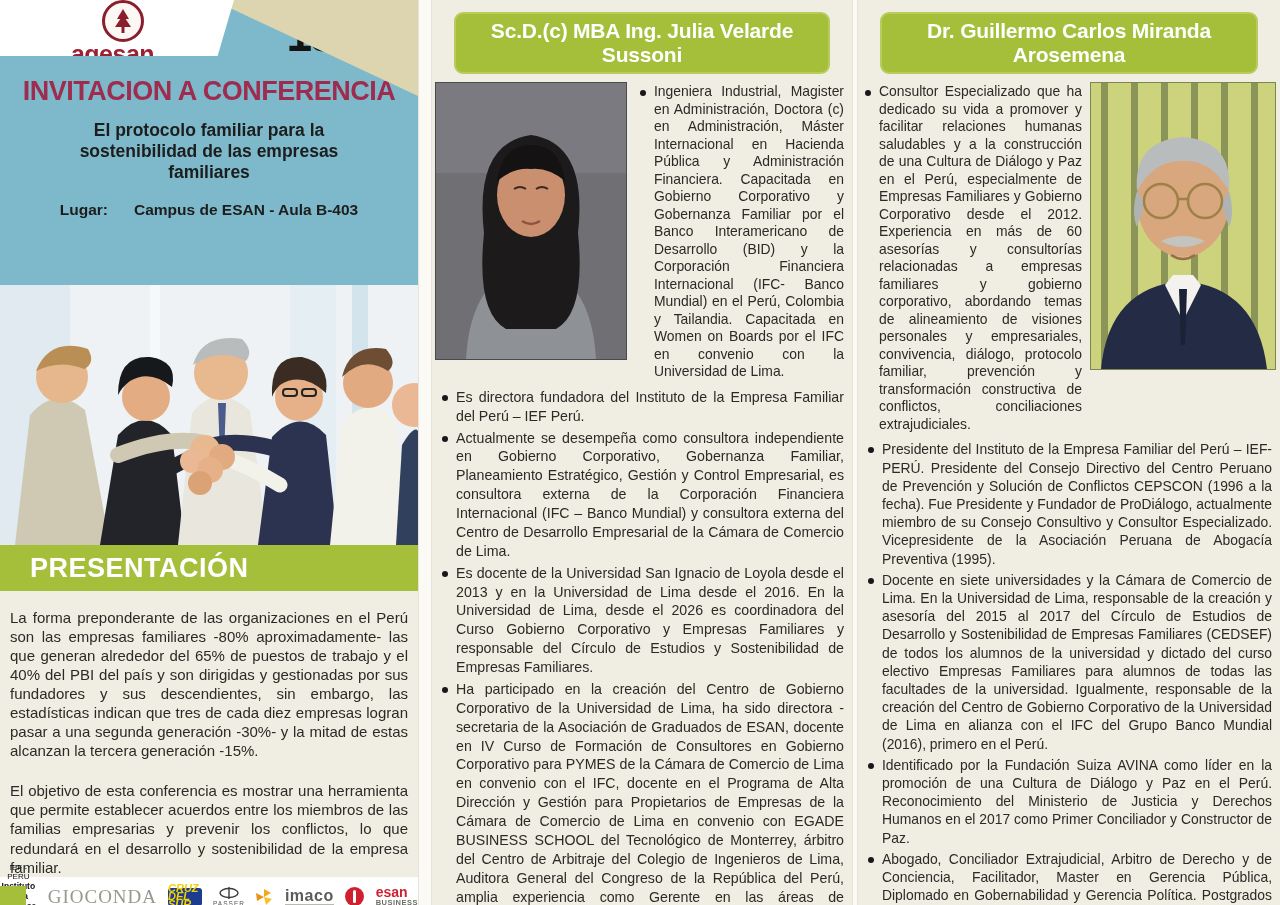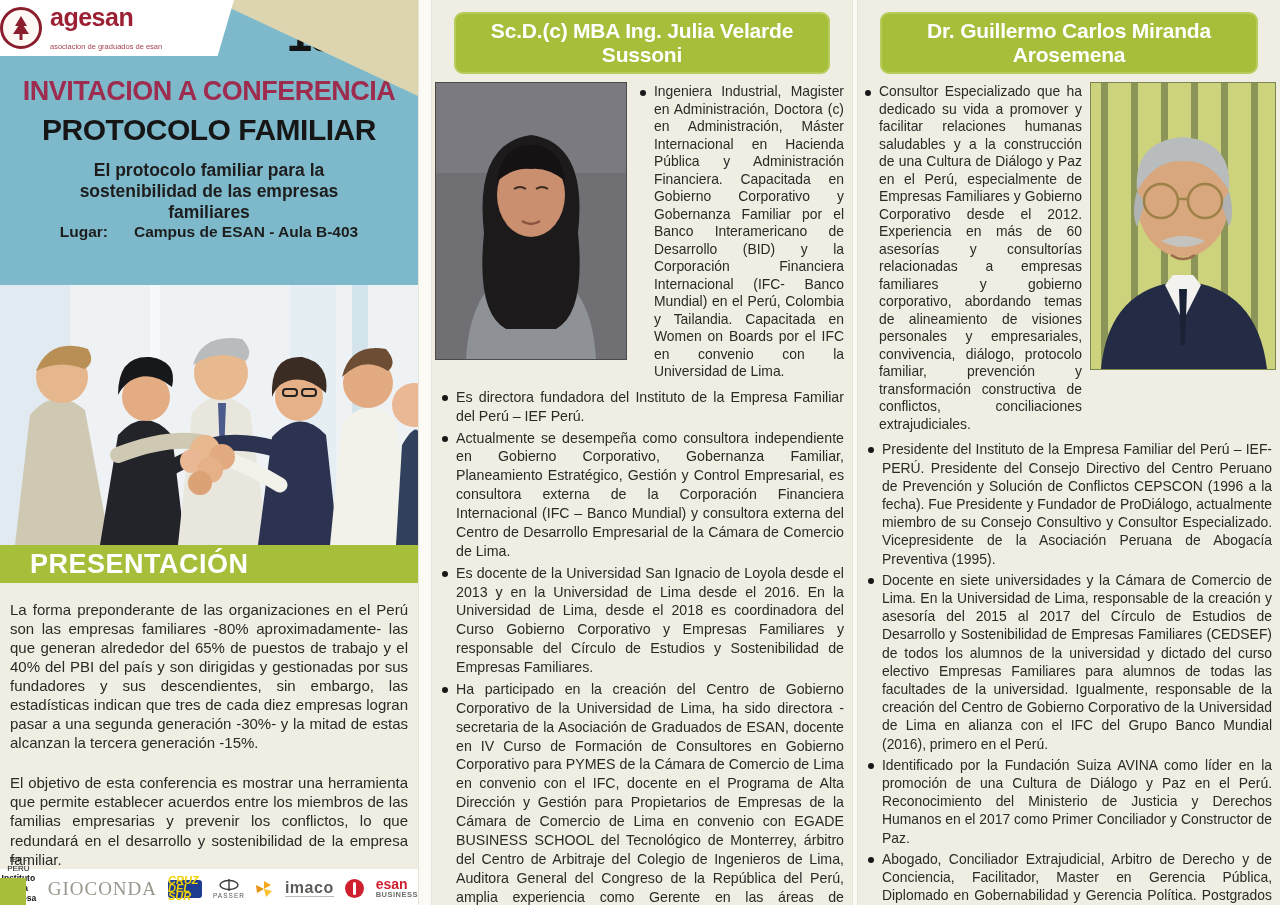--- a/index.html
+++ b/index.html
@@ -11,46 +11,46 @@
   .panel { height:905px; background:#f0eee3; display:flex; flex-direction:column; overflow:hidden; position:relative; }
   .panel-left { width:418px; }
   .panel-mid  { width:420px; }
   .panel-right{ width:422px; }
   .gutter { height:905px; background:#fbfaf5; border-left:1px solid #e6e3d8; border-right:1px solid #e6e3d8; }
   .g1 { width:14px; } .g2 { width:6px; }
 
   
   .hero { height:285px; background:#7db9cb; position:relative; flex:none; }
   .logo-block { position:absolute; top:0; left:0; width:234px; height:56px; background:#ffffff;
-                clip-path:polygon(0 0,100% 0,93% 100%,0 100%); display:flex; align-items:center; padding-left:0; z-index:3; }
+                clip-path:polygon(0 0,100% 0,93% 100%,0 100%); display:flex; align-items:center; padding-left:12px; z-index:3;flex-direction:column; }
   .seal { width:42px; height:42px; border-radius:50%; border:3px solid #8b1e2d; background:#fdf8f4;
           display:flex; align-items:center; justify-content:center; flex:none; }
   .logo-txt { margin-left:8px; }
   .logo-name { font-size:25px; font-weight:bold; color:#9c2033; letter-spacing:-0.5px; line-height:24px; }
   .logo-tagline { font-size:7.5px; color:#a3454f; margin-top:13px; }
   .date-tri { position:absolute; top:0; right:0; width:205px; height:96px; background:#dcd5b0;
               clip-path:polygon(0 0,100% 0,100% 100%); z-index:2; }
   .date-inner { position:absolute; top:8px; right:14px; display:flex; align-items:flex-start; }
   .date-day { font-size:46px; font-weight:bold; color:#141414; line-height:44px; letter-spacing:-2px; transform:scaleY(1.12); transform-origin:top; }
   .date-col { margin-left:6px; margin-top:3px; }
   .date-month { font-size:15px; font-weight:bold; color:#141414; line-height:16px; letter-spacing:0.5px; }
   .date-time { font-size:15px; font-weight:bold; color:#141414; line-height:16px; margin-top:4px; }
   .hero-titles { position:relative; z-index:1; padding-top:75px; text-align:center; }
   .title1 { font-size:27px; font-weight:bold; color:#9e2c4e; letter-spacing:-0.5px; line-height:32px; }
   .title2 { font-size:30px; font-weight:bold; color:#161616; letter-spacing:-0.5px; line-height:34px; margin-top:6px; }
   .subtitle { font-size:17.5px; font-weight:bold; color:#1d1d1d; line-height:21px; margin:13px 48px 0; }
-  .location { font-size:15.5px; font-weight:bold; color:#1d1d1d; }
+  .location { font-size:15.5px; font-weight:bold; color:#1d1d1d; margin-top:18px; }
   .location .loc-label { margin-right:26px; }
 
   
   .team-photo { height:260px; flex:none; overflow:hidden; }
   .team-photo svg { display:block; }
 
   
-  .section-band { height:38px; flex:none; background:#a5bf3b; color:#ffffff; display:flex; align-items:center;
+  .section-band { height:46px; flex:none; background:#a5bf3b; color:#ffffff; display:flex; align-items:center;
                   font-size:27px; font-weight:bold; padding-left:30px; letter-spacing:0.5px; }
   .body-text { flex:1; padding:17px 10px 0 10px; font-size:15px; line-height:1.27; color:#2b2a26; text-align:justify; }
   .body-text p + p { margin-top:21px; }
 
   
   .pill-header { margin:12px 22px 0; flex:none; background:#a5bf3b; border:2px solid #b7cc5a; border-radius:9px;
                  color:#ffffff; text-align:center; font-size:21px; font-weight:bold; padding:5px 2px; letter-spacing:-0.2px; }
   .top-row { display:flex; flex:none; margin-top:8px; }
   .portrait { flex:none; border:1px solid #4a4a4a; overflow:hidden; }
   .portrait svg { display:block; }
@@ -112,21 +112,20 @@
       <div class="date-tri"></div>
       <div class="date-inner">
         <div class="date-day">18</div>
         <div class="date-col">
           <div class="date-month">JULIO</div>
           <div class="date-time">8:30 a.m.</div>
         </div>
       </div>
       <div class="hero-titles">
         <h1 class="title1">INVITACION A CONFERENCIA</h1>
-        <h2 class="title2">PROTOCOLO FAMILIAR</h2>
         <p class="subtitle">El protocolo familiar para la sostenibilidad de las empresas familiares</p>
         <p class="location">
           <span class="loc-label">Lugar:</span><span>Campus de ESAN - Aula B-403</span>
         </p>
       </div>
     </div>
 
     <div class="team-photo">
       <svg width="418" height="260" viewBox="0 0 418 260">
         <rect width="418" height="260" fill="#eef2f4"></rect>
@@ -237,21 +236,21 @@
           <path d="M86 138 Q95 144 104 138" stroke="#8c5540" stroke-width="2.5" fill="none"></path>
         </svg>
       </div>
       <div class="intro-col">
         <div class="bullet">Ingeniera Industrial, Magister en Administración, Doctora (c) en Administración, Máster Internacional en Hacienda Pública y Administración Financiera. Capacitada en Gobierno Corporativo y Gobernanza Familiar por el Banco Interamericano de Desarrollo (BID) y la Corporación Financiera Internacional (IFC- Banco Mundial) en el Perú, Colombia y Tailandia. Capacitada en Women on Boards por el IFC en convenio con la Universidad de Lima.</div>
       </div>
     </div>
     <div class="bullet-list">
       <div class="bullet">Es directora fundadora del Instituto de la Empresa Familiar del Perú – IEF Perú.</div>
       <div class="bullet">Actualmente se desempeña como consultora independiente en Gobierno Corporativo, Gobernanza Familiar, Planeamiento Estratégico, Gestión y Control Empresarial, es consultora externa de la Corporación Financiera Internacional (IFC – Banco Mundial) y consultora externa del Centro de Desarrollo Empresarial de la Cámara de Comercio de Lima.</div>
-      <div class="bullet">Es docente de la Universidad San Ignacio de Loyola desde el 2013 y en la Universidad de Lima desde el 2016. En la Universidad de Lima, desde el 2018 es coordinadora del Curso Gobierno Corporativo y Empresas Familiares y responsable del Círculo de Estudios y Sostenibilidad de Empresas Familiares.</div>
+      <div class="bullet">Es docente de la Universidad San Ignacio de Loyola desde el 2013 y en la Universidad de Lima desde el 2016. En la Universidad de Lima, desde el 2026 es coordinadora del Curso Gobierno Corporativo y Empresas Familiares y responsable del Círculo de Estudios y Sostenibilidad de Empresas Familiares.</div>
       <div class="bullet">Ha participado en la creación del Centro de Gobierno Corporativo de la Universidad de Lima, ha sido directora - secretaria de la Asociación de Graduados de ESAN, docente en IV Curso de Formación de Consultores en Gobierno Corporativo para PYMES de la Cámara de Comercio de Lima en convenio con el IFC, docente en el Programa de Alta Dirección y Gestión para Propietarios de Empresas de la Cámara de Comercio de Lima en convenio con EGADE BUSINESS SCHOOL del Tecnológico de Monterrey, árbitro del Centro de Arbitraje del Colegio de Ingenieros de Lima, Auditora General del Congreso de la República del Perú, amplia experiencia como Gerente en las áreas de administración y finanzas, control de gestión, auditoría, planeamiento, presupuestos, costos, logística y tecnología de información en empresas del sector fabril, de servicios y, directora en empresas afiliadas de ETEX GROUP.</div>
     </div>
 
   </section>
 
   <div class="gutter g2"></div>
 
   <section class="panel panel-right">
     <div class="pill-header">Dr. Guillermo Carlos Miranda Arosemena</div>
     <div class="top-row">

